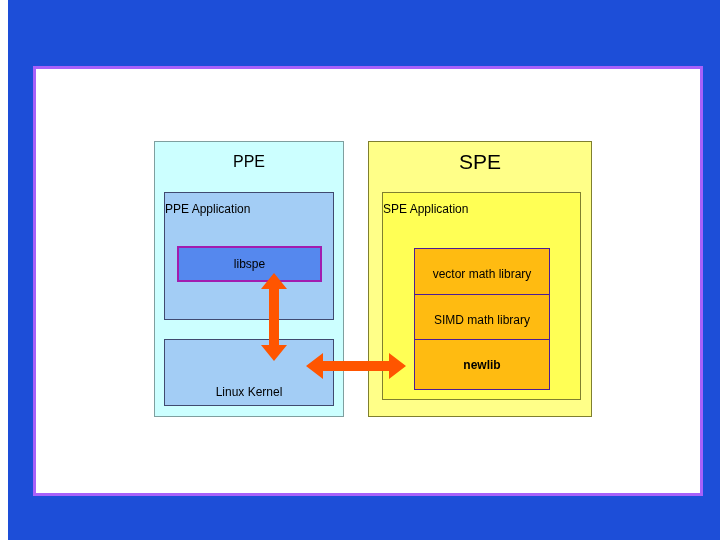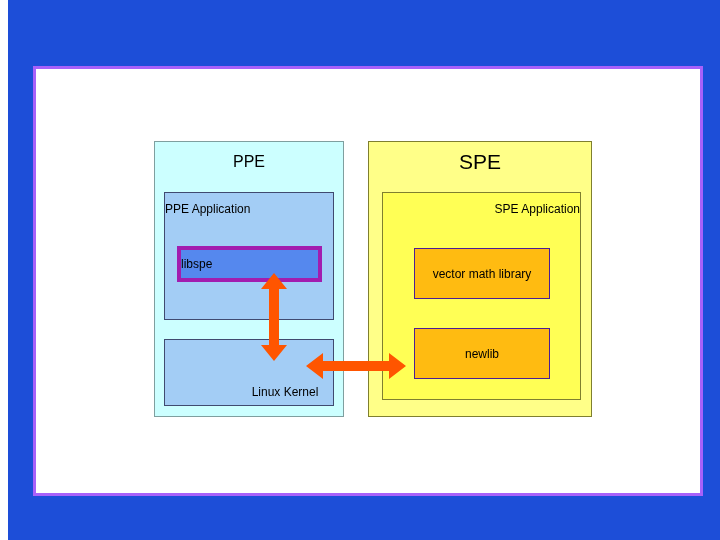--- a/index.html
+++ b/index.html
@@ -76,25 +76,25 @@
     color: #000000;
     line-height: 16px;
   }
   #libspe-box {
     position: absolute;
     left: 169px;
     top: 246px;
     width: 145px;
     height: 36px;
     background: #5588ee;
-    border: 4px solid #a21caf;
+    border: 2px solid #a21caf;
     box-sizing: border-box;
     display: flex;
     align-items: center;
-    justify-content: flex-start;
+    justify-content: center;
   }
   #libspe-label {
     font-size: 12px;
     color: #000000;
   }
 
   #linux-kernel-box {
     position: absolute;
     left: 156px;
     top: 339px;
@@ -106,21 +106,20 @@
   }
   #linux-kernel-label {
     position: absolute;
     left: 0;
     bottom: 5px;
     width: 100%;
     text-align: center;
     font-size: 12px;
     color: #000000;
     line-height: 16px;
-    padding-left: 36px;
   }
   #spufs-box {
     position: absolute;
     left: 171px;
     top: 348px;
     width: 144px;
     height: 34px;
     background: #5588ee;
     border: 1px solid #15255e;
     box-sizing: border-box;
@@ -162,21 +161,21 @@
     height: 208px;
     background: #ffff55;
     border: 1px solid #7f7f2f;
     box-sizing: border-box;
   }
   #spe-application-label {
     position: absolute;
     left: 0;
     top: 8px;
     width: 100%;
-    text-align: right;
+    text-align: left;
     font-size: 12px;
     color: #000000;
     line-height: 16px;
   }
   .orange-lib-box {
     position: absolute;
     left: 406px;
     width: 136px;
     height: 51px;
     background: #ffbb11;
@@ -185,21 +184,21 @@
     display: flex;
     align-items: center;
     justify-content: center;
   }
   .orange-lib-label {
     font-size: 12px;
     color: #000000;
   }
   #lib-box-0 { top: 248px; }
   #lib-box-1 { top: 294px; }
-  #lib-box-2 { top: 328px; }
+  #lib-box-2 { top: 339px; font-weight: bold; }
 
   
   #arrow-vertical {
     position: absolute;
     left: 252px;
     top: 273px;
     width: 30px;
     height: 88px;
   }
   #arrow-horizontal {
@@ -238,20 +237,23 @@
     <div id="spe-title">SPE</div>
   </div>
 
   <div id="spe-application-box">
     <div id="spe-application-label">SPE Application</div>
   </div>
 
   <div class="orange-lib-box" id="lib-box-0">
     <span class="orange-lib-label">vector math library</span>
   </div>
+  <div class="orange-lib-box" id="lib-box-1">
+    <span class="orange-lib-label">SIMD math library</span>
+  </div>
   <div class="orange-lib-box" id="lib-box-2">
     <span class="orange-lib-label">newlib</span>
   </div>
 
   <svg id="arrow-vertical" viewBox="0 0 30 88" xmlns="http://www.w3.org/2000/svg">
     <polygon points="14,0 27,16 19,16 19,72 27,72 14,88 1,72 9,72 9,16 1,16" fill="#ff5500"></polygon>
   </svg>
 
   <svg id="arrow-horizontal" viewBox="0 0 100 28" xmlns="http://www.w3.org/2000/svg">
     <polygon points="0,14 17,1 17,9 83,9 83,1 100,14 83,27 83,19 17,19 17,27" fill="#ff5500"></polygon>

